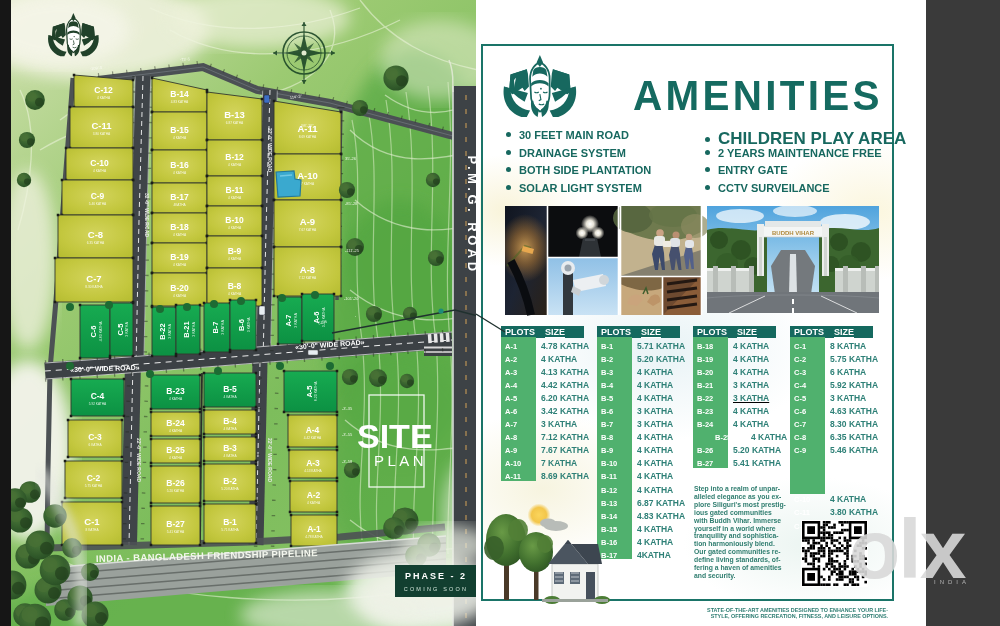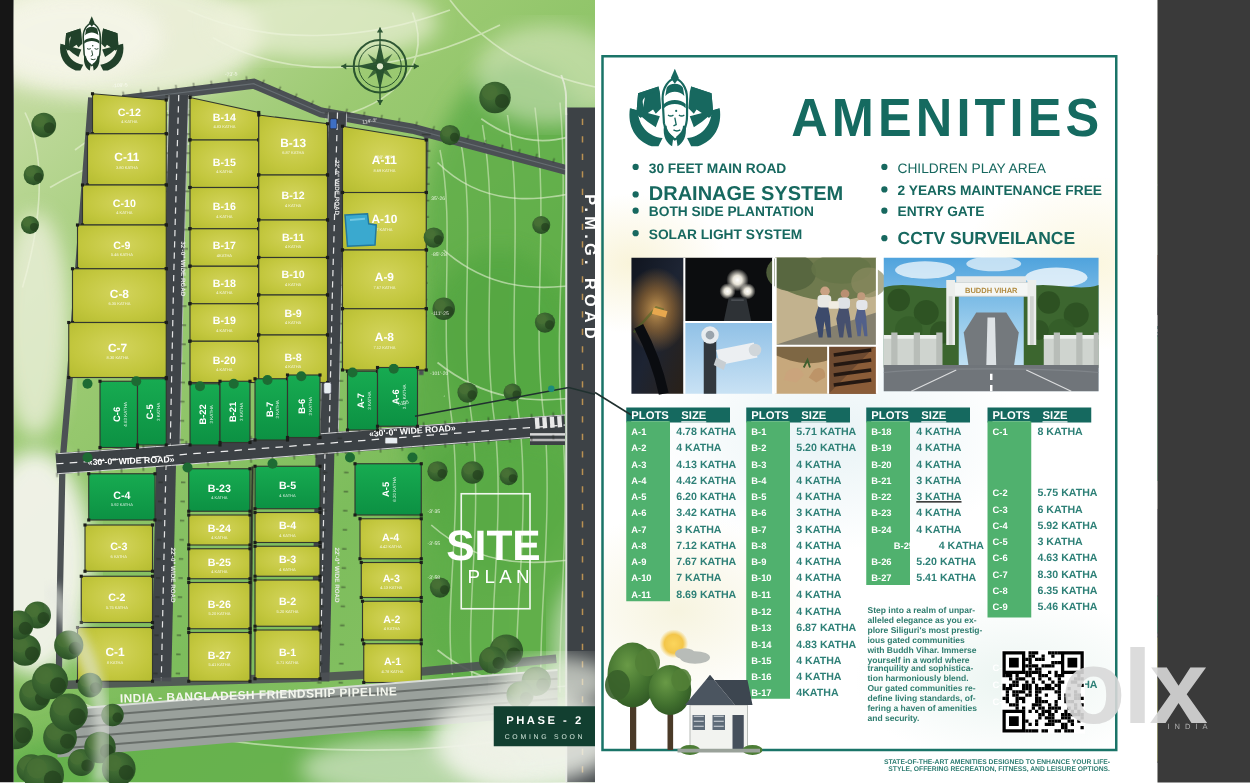--- a/index.html
+++ b/index.html
@@ -863,30 +863,30 @@
       <path d="M73,29 L51,35 L54,43 L60,39 L67,33 Z" fill="#17685f"></path>
       <path d="M32,42 C31,50 34,55 38,57 L39,50 C36,48 34,45 34,42 Z" fill="#17685f"></path>
       <path d="M48,42 C49,50 46,55 42,57 L41,50 C44,48 46,45 46,42 Z" fill="#17685f"></path>
     </g>
   </svg>
 
 <div class="abs" style="left:633px;top:71px;width:300px;font-size:43px;font-weight:bold;color:#156a60;letter-spacing:3.5px;transform:scaleX(0.94);transform-origin:left;transform-origin:left;">AMENITIES</div>
 
 <div class="abs" style="left:506px;top:129px;width:200px;">
     <div style="height:17.6px;font-size:11px;font-weight:bold;color:#17685f;white-space:nowrap;"><span style="display:inline-block;width:5px;height:5px;border-radius:50%;background:#17685f;vertical-align:2px;margin-right:8px;"></span>30 FEET MAIN ROAD</div>
-    <div style="height:17.6px;font-size:16px;font-weight:bold;color:#17685f;white-space:nowrap;"><span style="display:inline-block;width:5px;height:5px;border-radius:50%;background:#17685f;vertical-align:2px;margin-right:8px;"></span>DRAINAGE SYSTEM</div>
+    <div style="height:17.6px;font-size:11px;font-weight:bold;color:#17685f;white-space:nowrap;"><span style="display:inline-block;width:5px;height:5px;border-radius:50%;background:#17685f;vertical-align:2px;margin-right:8px;"></span>DRAINAGE SYSTEM</div>
     <div style="height:17.6px;font-size:11px;font-weight:bold;color:#17685f;white-space:nowrap;"><span style="display:inline-block;width:5px;height:5px;border-radius:50%;background:#17685f;vertical-align:2px;margin-right:8px;"></span>BOTH SIDE PLANTATION</div>
     <div style="height:17.6px;font-size:11px;font-weight:bold;color:#17685f;white-space:nowrap;"><span style="display:inline-block;width:5px;height:5px;border-radius:50%;background:#17685f;vertical-align:2px;margin-right:8px;"></span>SOLAR LIGHT SYSTEM</div>
   </div>
 
 <div class="abs" style="left:705px;top:129px;width:200px;">
-    <div style="height:17.6px;font-size:11px;font-weight:normal;color:#17685f;white-space:nowrap;"><span style="display:inline-block;width:5px;height:5px;border-radius:50%;background:#17685f;vertical-align:2px;margin-right:8px;"></span>CHILDREN PLAY AREA</div>
+    <div style="height:17.6px;font-size:17px;font-weight:bold;color:#17685f;white-space:nowrap;"><span style="display:inline-block;width:5px;height:5px;border-radius:50%;background:#17685f;vertical-align:2px;margin-right:8px;"></span>CHILDREN PLAY AREA</div>
     <div style="height:17.6px;font-size:11px;font-weight:bold;color:#17685f;white-space:nowrap;"><span style="display:inline-block;width:5px;height:5px;border-radius:50%;background:#17685f;vertical-align:2px;margin-right:8px;"></span>2 YEARS MAINTENANCE FREE</div>
     <div style="height:17.6px;font-size:11px;font-weight:bold;color:#17685f;white-space:nowrap;"><span style="display:inline-block;width:5px;height:5px;border-radius:50%;background:#17685f;vertical-align:2px;margin-right:8px;"></span>ENTRY GATE</div>
-    <div style="height:17.6px;font-size:14px;font-weight:bold;color:#17685f;white-space:nowrap;"><span style="display:inline-block;width:5px;height:5px;border-radius:50%;background:#17685f;vertical-align:2px;margin-right:8px;"></span>CCTV SURVEILANCE</div>
+    <div style="height:17.6px;font-size:11px;font-weight:bold;color:#17685f;white-space:nowrap;"><span style="display:inline-block;width:5px;height:5px;border-radius:50%;background:#17685f;vertical-align:2px;margin-right:8px;"></span>CCTV SURVEILANCE</div>
   </div>
 
 <svg class="abs" style="left:505px;top:206px" width="374" height="110" viewBox="0 0 374 110">
 <defs>
       <linearGradient id="ph1" x1="0" y1="0" x2="1" y2="1">
         <stop offset="0" stop-color="#10151f"></stop>
         <stop offset="0.5" stop-color="#1d2433"></stop>
         <stop offset="1" stop-color="#2a2118"></stop>
       </linearGradient>
       <radialGradient id="lampg" cx="0.5" cy="0.5" r="0.5">
@@ -1081,21 +1081,21 @@
     <div style="height:13.05px;line-height:13.05px;white-space:nowrap;"><span style="display:inline-block;width:35px;color:#fff;font-size:7.5px;font-weight:bold;text-align:left;"><span style="margin-left:4px;">B-26</span></span><span style="color:#2e8077;font-size:8.5px;font-weight:bold;margin-left:5px;">5.20 KATHA</span></div>
     <div style="height:13.05px;line-height:13.05px;white-space:nowrap;"><span style="display:inline-block;width:35px;color:#fff;font-size:7.5px;font-weight:bold;text-align:left;"><span style="margin-left:4px;">B-27</span></span><span style="color:#2e8077;font-size:8.5px;font-weight:bold;margin-left:5px;">5.41 KATHA</span></div>
   </div>
 
 <div class="abs" style="left:790px;top:326px;width:83px;height:12px;background:#15695f;color:#fff;font-size:9px;font-weight:bold;line-height:12px;"><span style="margin-left:4px;border-bottom:1px solid #fff;">PLOTS</span><span style="margin-left:10px;border-bottom:1px solid #fff;">SIZE</span></div>
 
 <div class="abs" style="left:790px;top:337px;width:35px;height:156.60000000000002px;background:#50b16e;"></div>
 
 <div class="abs" style="left:790px;top:337px;width:95px;">
     <div style="height:13.05px;line-height:13.05px;white-space:nowrap;"><span style="display:inline-block;width:35px;color:#fff;font-size:7.5px;font-weight:bold;text-align:left;"><span style="margin-left:4px;">C-1</span></span><span style="color:#2e8077;font-size:8.5px;font-weight:bold;margin-left:5px;">8 KATHA</span></div>
-    <div style="height:13.05px;line-height:13.05px;white-space:nowrap;margin-top:36px;"><span style="display:inline-block;width:35px;color:#fff;font-size:7.5px;font-weight:bold;text-align:left;"><span style="margin-left:4px;">C-2</span></span><span style="color:#2e8077;font-size:8.5px;font-weight:bold;margin-left:5px;">5.75 KATHA</span></div>
+    <div style="height:13.05px;line-height:13.05px;white-space:nowrap;"><span style="display:inline-block;width:35px;color:#fff;font-size:7.5px;font-weight:bold;text-align:left;"><span style="margin-left:4px;">C-2</span></span><span style="color:#2e8077;font-size:8.5px;font-weight:bold;margin-left:5px;">5.75 KATHA</span></div>
     <div style="height:13.05px;line-height:13.05px;white-space:nowrap;"><span style="display:inline-block;width:35px;color:#fff;font-size:7.5px;font-weight:bold;text-align:left;"><span style="margin-left:4px;">C-3</span></span><span style="color:#2e8077;font-size:8.5px;font-weight:bold;margin-left:5px;">6 KATHA</span></div>
     <div style="height:13.05px;line-height:13.05px;white-space:nowrap;"><span style="display:inline-block;width:35px;color:#fff;font-size:7.5px;font-weight:bold;text-align:left;"><span style="margin-left:4px;">C-4</span></span><span style="color:#2e8077;font-size:8.5px;font-weight:bold;margin-left:5px;">5.92 KATHA</span></div>
     <div style="height:13.05px;line-height:13.05px;white-space:nowrap;"><span style="display:inline-block;width:35px;color:#fff;font-size:7.5px;font-weight:bold;text-align:left;"><span style="margin-left:4px;">C-5</span></span><span style="color:#2e8077;font-size:8.5px;font-weight:bold;margin-left:5px;">3 KATHA</span></div>
     <div style="height:13.05px;line-height:13.05px;white-space:nowrap;"><span style="display:inline-block;width:35px;color:#fff;font-size:7.5px;font-weight:bold;text-align:left;"><span style="margin-left:4px;">C-6</span></span><span style="color:#2e8077;font-size:8.5px;font-weight:bold;margin-left:5px;">4.63 KATHA</span></div>
     <div style="height:13.05px;line-height:13.05px;white-space:nowrap;"><span style="display:inline-block;width:35px;color:#fff;font-size:7.5px;font-weight:bold;text-align:left;"><span style="margin-left:4px;">C-7</span></span><span style="color:#2e8077;font-size:8.5px;font-weight:bold;margin-left:5px;">8.30 KATHA</span></div>
     <div style="height:13.05px;line-height:13.05px;white-space:nowrap;"><span style="display:inline-block;width:35px;color:#fff;font-size:7.5px;font-weight:bold;text-align:left;"><span style="margin-left:4px;">C-8</span></span><span style="color:#2e8077;font-size:8.5px;font-weight:bold;margin-left:5px;">6.35 KATHA</span></div>
     <div style="height:13.05px;line-height:13.05px;white-space:nowrap;"><span style="display:inline-block;width:35px;color:#fff;font-size:7.5px;font-weight:bold;text-align:left;"><span style="margin-left:4px;">C-9</span></span><span style="color:#2e8077;font-size:8.5px;font-weight:bold;margin-left:5px;">5.46 KATHA</span></div>
     <div style="height:13.05px;line-height:13.05px;white-space:nowrap;margin-top:36px;"><span style="display:inline-block;width:35px;color:#fff;font-size:7.5px;font-weight:bold;text-align:left;"><span style="margin-left:4px;">C-10</span></span><span style="color:#2e8077;font-size:8.5px;font-weight:bold;margin-left:5px;">4 KATHA</span></div>
     <div style="height:13.05px;line-height:13.05px;white-space:nowrap;"><span style="display:inline-block;width:35px;color:#fff;font-size:7.5px;font-weight:bold;text-align:left;"><span style="margin-left:4px;">C-11</span></span><span style="color:#2e8077;font-size:8.5px;font-weight:bold;margin-left:5px;">3.80 KATHA</span></div>
     <div style="height:13.05px;line-height:13.05px;white-space:nowrap;"><span style="display:inline-block;width:35px;color:#fff;font-size:7.5px;font-weight:bold;text-align:left;"><span style="margin-left:4px;">C-12</span></span><span style="color:#2e8077;font-size:8.5px;font-weight:bold;margin-left:5px;">4 KATHA</span></div>

